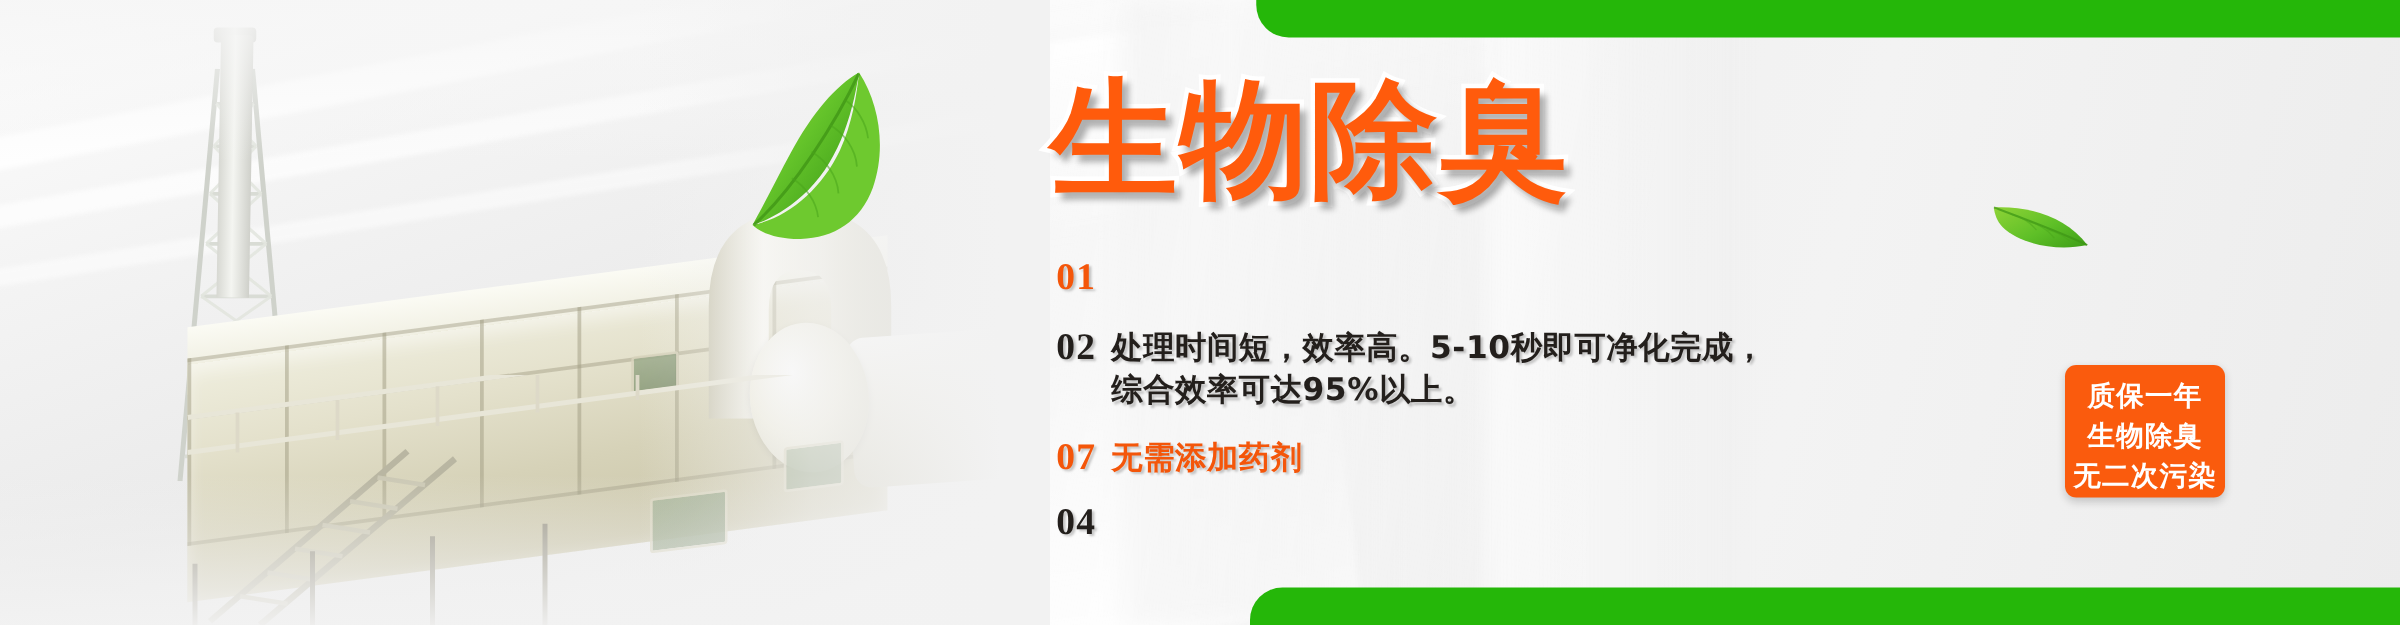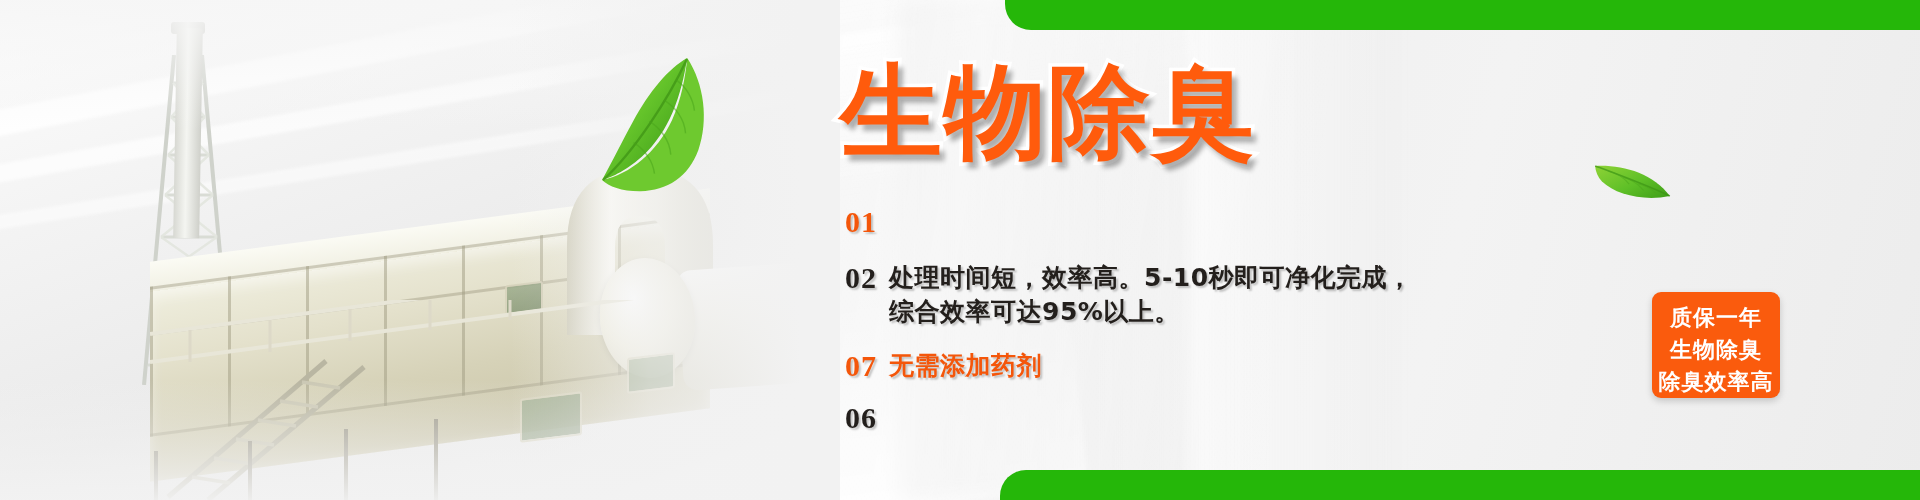--- a/index.html
+++ b/index.html
@@ -469,24 +469,24 @@
     </div>
 
     <div class="feat orange feat-3">
       <div class="feat-num">07</div>
       <div>
         <div class="feat-text">无需添加药剂</div>
       </div>
     </div>
 
     <div class="feat dark">
-      <div class="feat-num">06</div>
+      <div class="feat-num">04</div>
     </div>
 
   </div>
 
   <div class="badge">
     <div class="badge-line">质保一年</div>
     <div class="badge-line">生物除臭</div>
-    <div class="badge-line">除臭效率高</div>
+    <div class="badge-line">无二次污染</div>
   </div>
 
 </div>
 
 </body></html>

